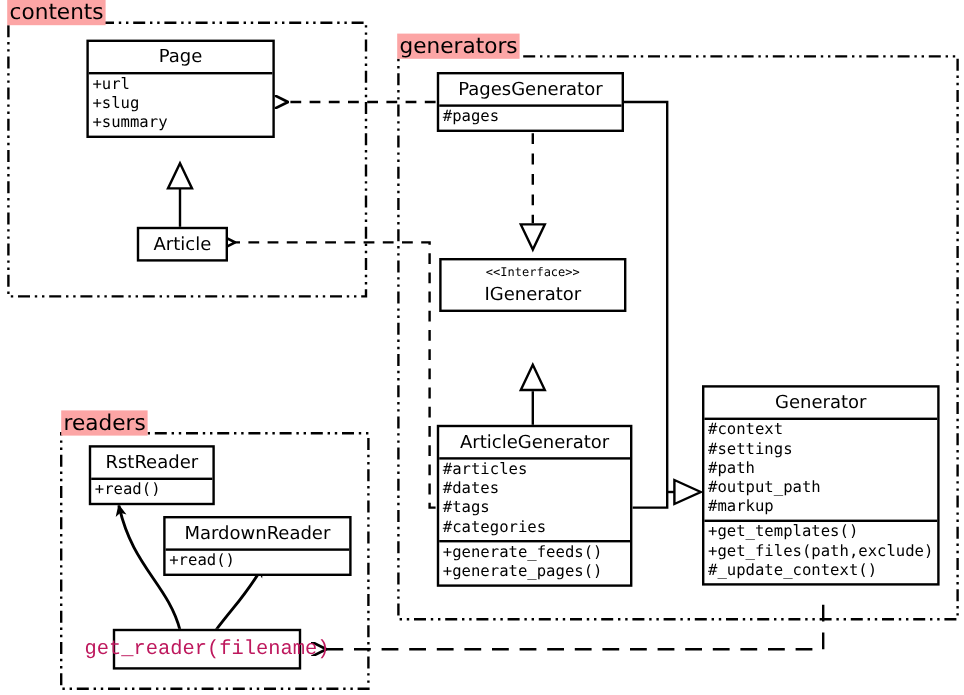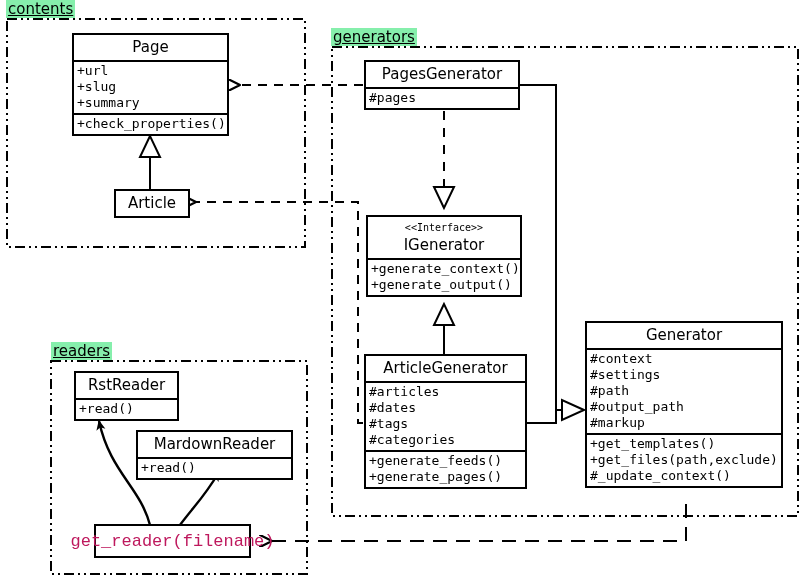--- a/index.html
+++ b/index.html
@@ -22,27 +22,26 @@
     left: 0;
     top: 0;
     width: 803px;
     height: 579px;
   }
 
   
   .pkg-label {
     position: absolute;
     font-family: "DejaVu Sans", sans-serif;
-    font-size: 15px;
-    color: #000;
-    background: #86efac;
+    font-size: 18px;
+    color: #000;
+    background: #fca5a5;
     padding: 0 2px;
     white-space: nowrap;
     z-index: 5;
-    text-decoration: underline;
   }
 
   
   .uml {
     position: absolute;
     background: #ffffff;
     border: 2px solid #000;
     box-sizing: border-box;
     z-index: 10;
   }
@@ -143,44 +142,37 @@
   <div class="pkg-label" style="left:331px; top:28px;">generators</div>
   <div class="pkg-label" style="left:51px; top:342px;">readers</div>
 
   <div class="uml" style="left:72px; top:33px; width:157px;">
     <div class="title">Page</div>
     <div class="sep compartment">
       <div class="member">+url</div>
       <div class="member">+slug</div>
       <div class="member">+summary</div>
     </div>
-    <div class="sep compartment">
-      <div class="member">+check_properties()</div>
-    </div>
   </div>
 
   <div class="uml" style="left:114px; top:189px; width:76px;">
     <div class="title">Article</div>
   </div>
 
   <div class="uml" style="left:364px; top:60px; width:156px;">
     <div class="title">PagesGenerator</div>
     <div class="sep compartment">
       <div class="member">#pages</div>
     </div>
   </div>
 
   <div class="uml" style="left:366px; top:215px; width:156px;">
     <div style="padding:3px 4px 4px 4px;">
       <div class="stereo">&lt;&lt;Interface&gt;&gt;</div>
       <div class="title" style="padding:0;">IGenerator</div>
-    </div>
-    <div class="sep compartment">
-      <div class="member">+generate_context()</div>
-      <div class="member">+generate_output()</div>
     </div>
   </div>
 
   <div class="uml" style="left:364px; top:354px; width:163px;">
     <div class="title">ArticleGenerator</div>
     <div class="sep compartment">
       <div class="member">#articles</div>
       <div class="member">#dates</div>
       <div class="member">#tags</div>
       <div class="member">#categories</div>

